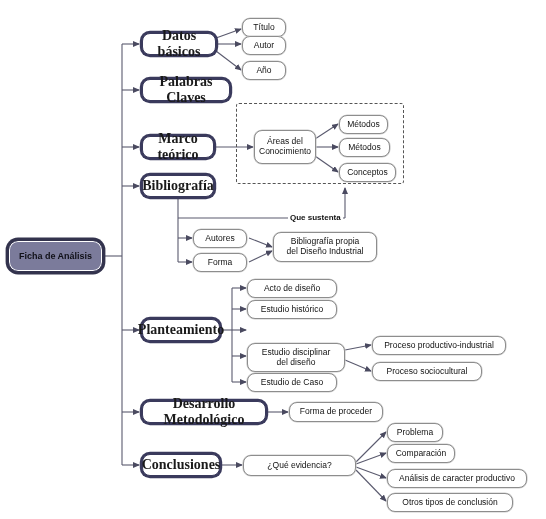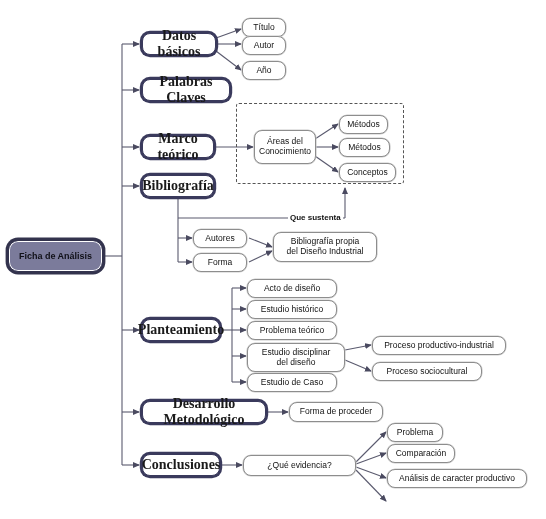--- a/index.html
+++ b/index.html
@@ -148,29 +148,29 @@
 
   <div class="node sub" style="left:193px;top:229px;width:54px;height:19px;">Autores</div>
   <div class="node sub" style="left:193px;top:253px;width:54px;height:19px;">Forma</div>
   <div class="node sub" style="left:273px;top:232px;width:104px;height:30px;">Bibliografía propia
 del Diseño Industrial</div>
 
   <span class="edge-label" style="left:288px;top:213px;">Que sustenta</span>
 
   <div class="node sub" style="left:247px;top:279px;width:90px;height:19px;">Acto de diseño</div>
   <div class="node sub" style="left:247px;top:300px;width:90px;height:19px;">Estudio histórico</div>
-  <div class="node sub" style="left:247px;top:321px;width:90px;height:19px;">Problema teórico</div>
   <div class="node sub" style="left:247px;top:373px;width:90px;height:19px;">Estudio de Caso</div>
   <div class="node sub" style="left:247px;top:343px;width:98px;height:29px;">Estudio disciplinar
 del diseño</div>
 
   <div class="node sub" style="left:372px;top:336px;width:134px;height:19px;">Proceso productivo-industrial</div>
   <div class="node sub" style="left:372px;top:362px;width:110px;height:19px;">Proceso sociocultural</div>
 
   <div class="node sub" style="left:289px;top:402px;width:94px;height:20px;">Forma de proceder</div>
 
   <div class="node sub" style="left:243px;top:455px;width:113px;height:21px;">¿Qué evidencia?</div>
   <div class="node sub" style="left:387px;top:423px;width:56px;height:19px;">Problema</div>
   <div class="node sub" style="left:387px;top:444px;width:68px;height:19px;">Comparación</div>
   <div class="node sub" style="left:387px;top:469px;width:140px;height:19px;">Análisis de caracter productivo</div>
+  <div class="node sub" style="left:387px;top:493px;width:126px;height:19px;">Otros tipos de conclusión</div>
 
   <div class="caption"></div>
 </div>
 
 </body></html>

